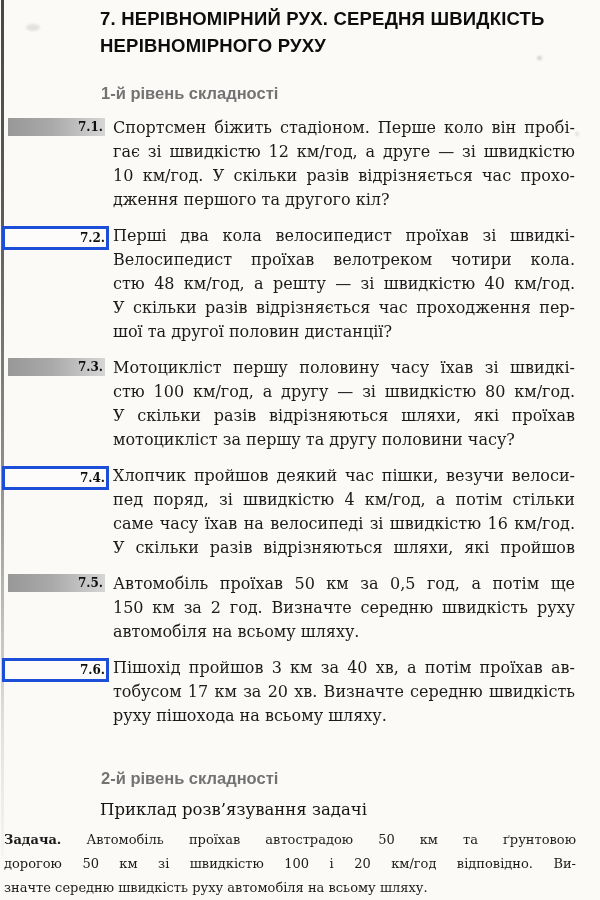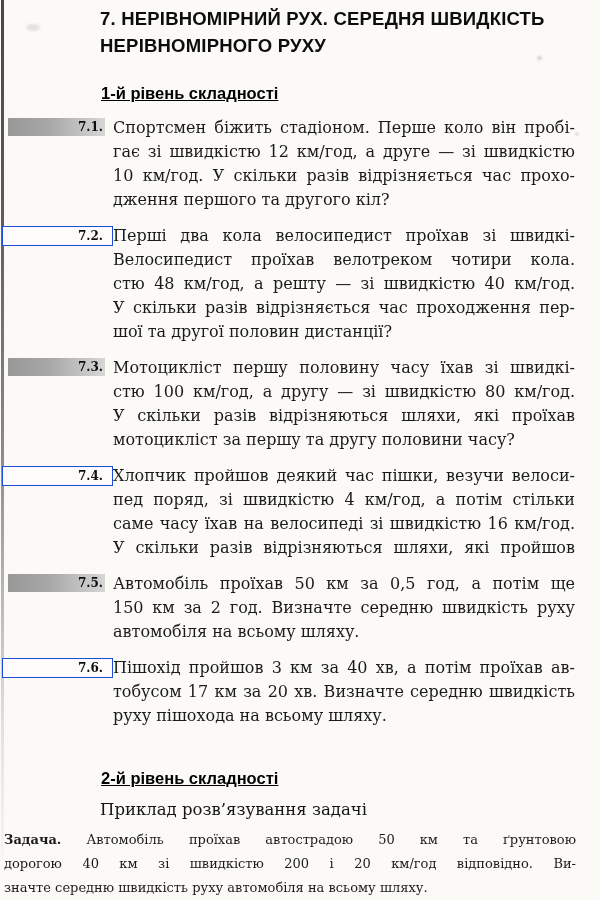--- a/index.html
+++ b/index.html
@@ -25,23 +25,22 @@
     position: absolute; left: 100px; top: 5px; margin: 0;
     font-family: "Liberation Sans", sans-serif;
     font-weight: bold; font-size: 18.5px; line-height: 27px;
     color: #0d0d0d; letter-spacing: .2px;
   }
   .chapter-title span { display: block; white-space: nowrap; }
 
   .level-heading {
     position: absolute; left: 101px; margin: 0;
     font-family: "Liberation Sans", sans-serif;
-    font-weight: bold; font-size: 16.5px; color: #000000;
+    font-weight: bold; font-size: 16.5px; color: #737373;
     white-space: nowrap;
-    text-decoration: underline;
   }
   .level-heading.first  { top: 84px; }
   .level-heading.second { top: 769px; }
 
   .example-heading {
     position: absolute; left: 100px; top: 800px; margin: 0;
     font-family: "DejaVu Serif", serif;
     font-weight: normal; font-size: 16.5px; color: #141414;
     white-space: nowrap;
   }
@@ -58,22 +57,22 @@
     position: absolute; top: 2px; height: 18px; line-height: 18px;
     font-weight: bold; font-size: 12px;
     text-align: right; color: #0e0e0e;
     font-family: "DejaVu Serif", serif;
   }
   .plate.shaded {
     left: -105px; width: 95px; padding-right: 2px;
     background: linear-gradient(90deg, #989898 0%, #a9a9a9 45%, #c6c6c6 80%, #d6d6d6 100%);
   }
   .plate.outlined {
-    left: -111px; width: 100px; padding-right: 9px;
-    background: #fdfcfa; border: 1px solid #1d4ed8;
+    left: -111px; width: 100px; padding-right: 1px;
+    background: #fdfcfa; border: 3px solid #1d4ed8;
   }
 
   .line { text-align: justify; text-align-last: justify; }
   .line.last { text-align-last: auto; }
 
   .example {
     position: absolute; left: 4px; top: 828px; width: 572px;
     font-size: 13px; line-height: 24px;
   }
   .example b { font-weight: bold; }
@@ -152,16 +151,16 @@
 
   <h2 class="level-heading second">2-й рівень складності</h2>
 
   <h3 class="example-heading">Приклад розв’язування задачі</h3>
 
   <div class="example">
     <div class="line">
       <b>Задача.</b>
       <span>Автомобіль проїхав автострадою 50 км та ґрунтовою</span>
     </div>
-  <div class="line">дорогою 40 км зі швидкістю 200 і 20 км/год відповідно. Ви-</div>
+  <div class="line">дорогою 50 км зі швидкістю 100 і 20 км/год відповідно. Ви-</div>
       <div class="line last">значте середню швидкість руху автомобіля на всьому шляху.</div>
     </div>
 </div>
 
 </body></html>

